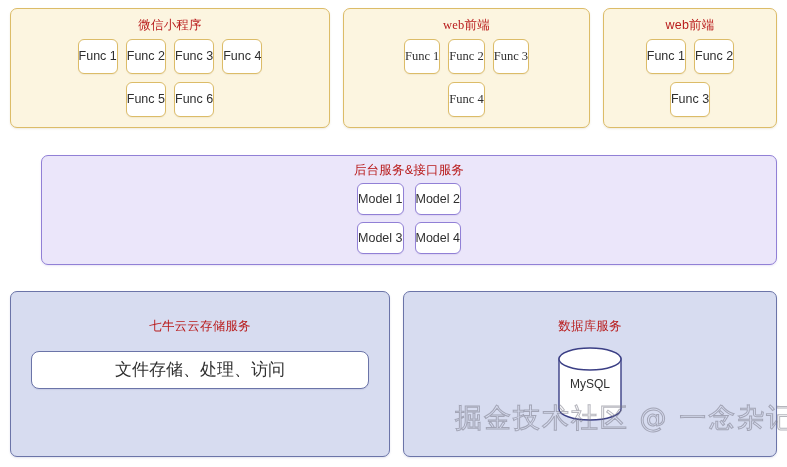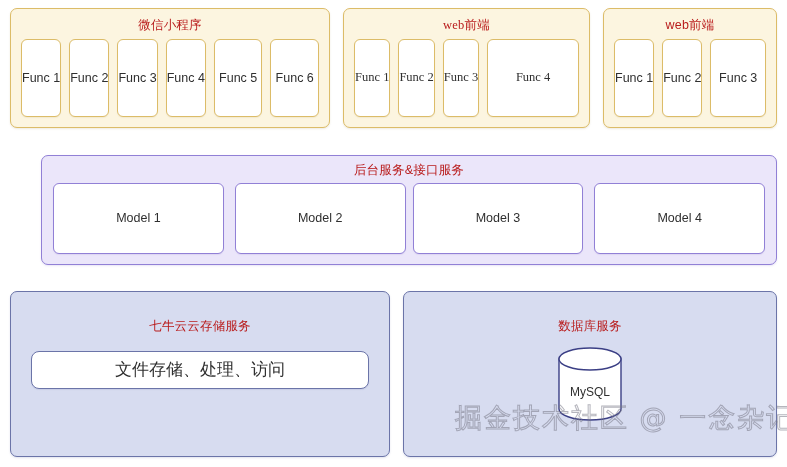--- a/index.html
+++ b/index.html
@@ -54,24 +54,25 @@
   }
   .panel-yellow {
     background: #fcf5e0;
     border-color: #dcbc68;
     box-shadow: 0 1px 2px rgba(160,140,80,0.18);
   }
   .panel-yellow .panel-title { padding-top: 10px; padding-bottom: 7px; }
 
   .rows {
     display: flex;
-    flex-direction: row;
+    flex-direction: column;
     gap: 8px;
     padding: 0 10px 10px 10px;
     flex: 1;
+    align-items: center;
   }
   .row {
     display: flex;
     flex-direction: row;
     gap: 8px;
     flex: 1;
   }
   .leaf {
     box-sizing: border-box;
     background: #ffffff;
@@ -149,21 +150,21 @@
   .cylinder {
     position: relative;
     width: 66px;
     height: 74px;
   }
   .cyl-svg { display: block; }
   .cyl-label {
     position: absolute;
     left: 0;
     right: 0;
-    top: 38px;
+    top: 30px;
     text-align: center;
     font-size: 12px;
     color: #2f2f2f;
   }
 
   
   .watermark {
     position: absolute;
     left: 455px;
     top: 404px;

